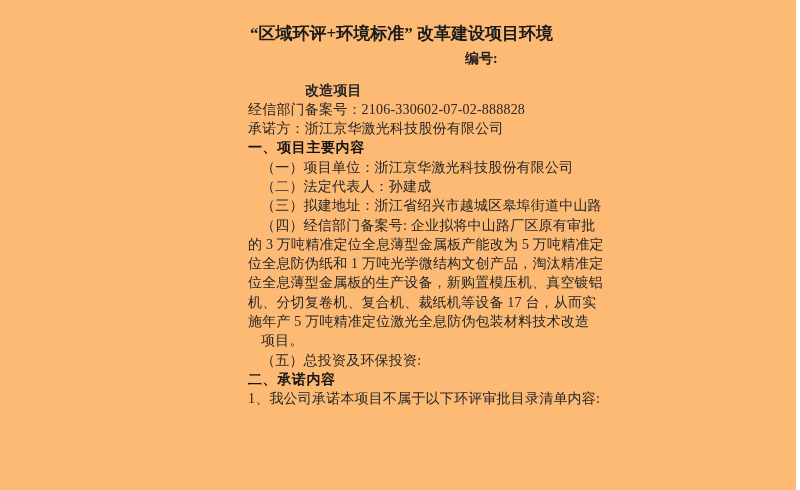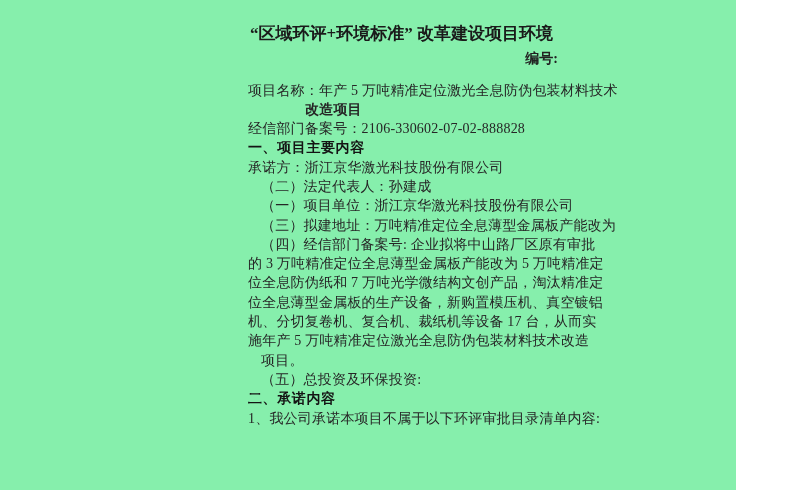--- a/index.html
+++ b/index.html
@@ -2,23 +2,23 @@
 <html><head>
 <meta charset="utf-8">
 <style>
   html, body {
     margin: 0;
     padding: 0;
     background: #ffffff;
   }
   .page {
     position: relative;
-    width: 736px;
+    width: 796px;
     height: 490px;
-    background: #86efac;
+    background: #fdba74;
     overflow: hidden;
     font-family: "Liberation Serif", "DejaVu Serif", serif;
     color: #262626;
   }
   .doc {
     position: absolute;
     left: 248px;
     top: 0;
     width: 370px;
   }
@@ -37,21 +37,20 @@
     letter-spacing: 0;
   }
   .serial {
     margin-top: 4px;
     margin-left: 217px;
     font-size: 14px;
     font-weight: 700;
     height: 16px;
     line-height: 16px;
     color: #222222;
-    text-align: center;
   }
   .content {
     margin-top: 14px;
   }
   .line {
     font-size: 14px;
     height: 19.3px;
     line-height: 19.3px;
     white-space: nowrap;
     letter-spacing: 0.2px;
@@ -71,32 +70,31 @@
 <div class="page">
   <div class="doc">
 
     <div class="title-wrap">
       <span class="title-line">“区域环评+环境标准” 改革建设项目环境</span>
     </div>
 
     <div class="serial">编号:</div>
 
     <div class="content">
-      <div class="line">项目名称：年产 5 万吨精准定位激光全息防伪包装材料技术</div>
       <div class="line ind-w">改造项目</div>
       <div class="line">经信部门备案号：2106-330602-07-02-888828</div>
+      <div class="line">承诺方：浙江京华激光科技股份有限公司</div>
+
       <div class="line heading">一、项目主要内容</div>
-
-      <div class="line">承诺方：浙江京华激光科技股份有限公司</div>
+      <div class="line ind-s">（一）项目单位：浙江京华激光科技股份有限公司</div>
       <div class="line ind-s">（二）法定代表人：孙建成</div>
-      <div class="line ind-s">（一）项目单位：浙江京华激光科技股份有限公司</div>
-      <div class="line ind-s">（三）拟建地址：万吨精准定位全息薄型金属板产能改为</div>
+      <div class="line ind-s">（三）拟建地址：浙江省绍兴市越城区皋埠街道中山路</div>
       <div class="line ind-s">（四）经信部门备案号: 企业拟将中山路厂区原有审批</div>
       <div class="line">的 3 万吨精准定位全息薄型金属板产能改为 5 万吨精准定</div>
-      <div class="line">位全息防伪纸和 7 万吨光学微结构文创产品，淘汰精准定</div>
+      <div class="line">位全息防伪纸和 1 万吨光学微结构文创产品，淘汰精准定</div>
       <div class="line">位全息薄型金属板的生产设备，新购置模压机、真空镀铝</div>
       <div class="line">机、分切复卷机、复合机、裁纸机等设备 17 台，从而实</div>
       <div class="line">施年产 5 万吨精准定位激光全息防伪包装材料技术改造</div>
       <div class="line ind-s">项目。</div>
       <div class="line ind-s">（五）总投资及环保投资:</div>
 
       <div class="line heading">二、承诺内容</div>
       <div class="line">1、我公司承诺本项目不属于以下环评审批目录清单内容:</div>
     </div>
 

